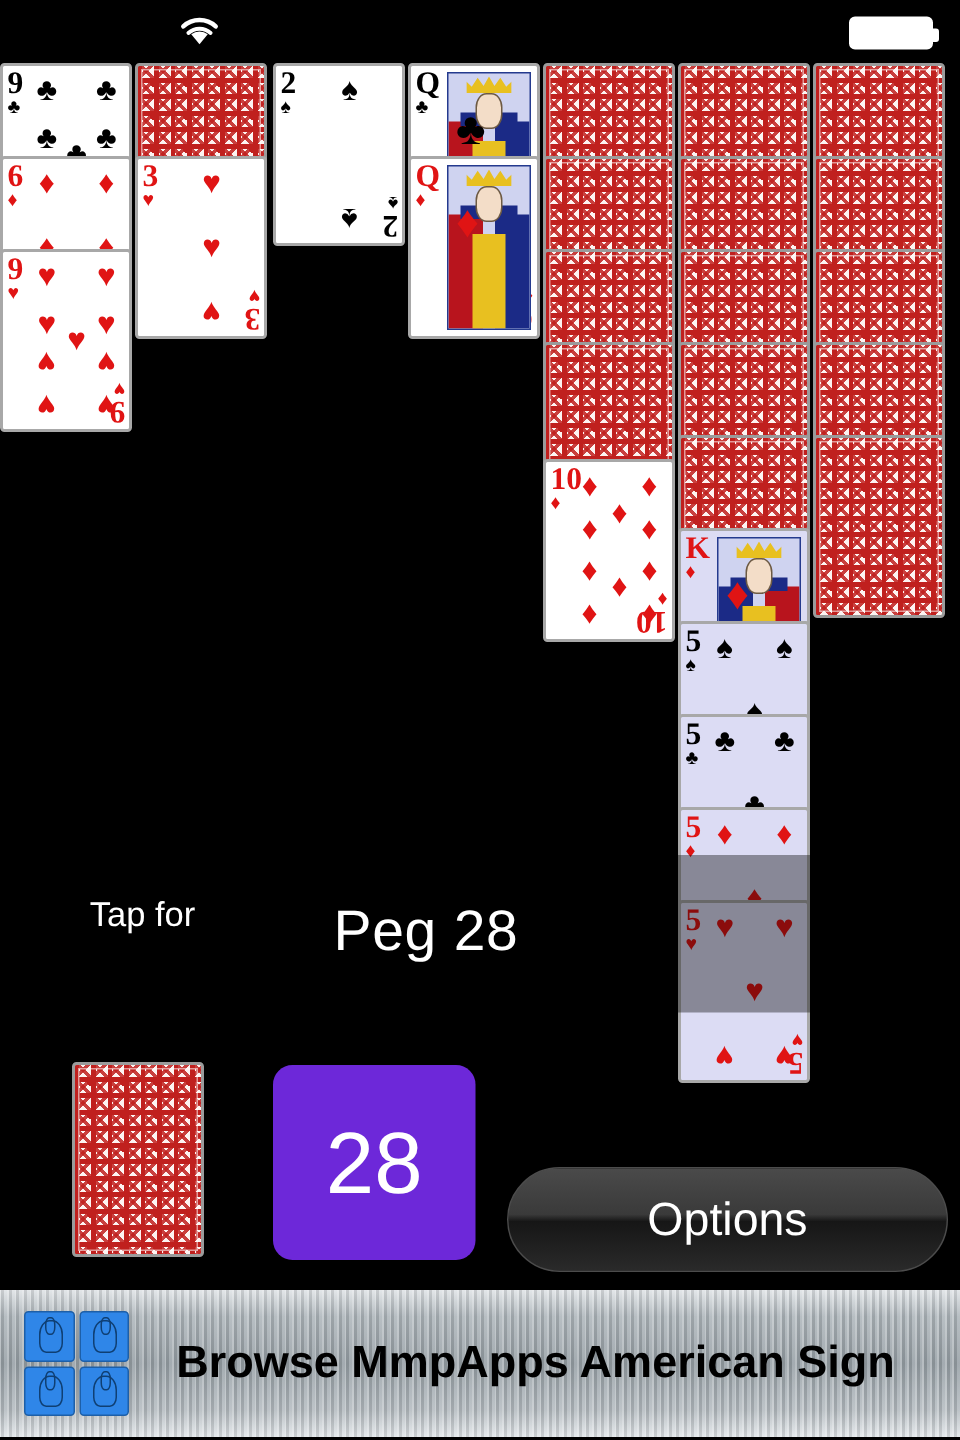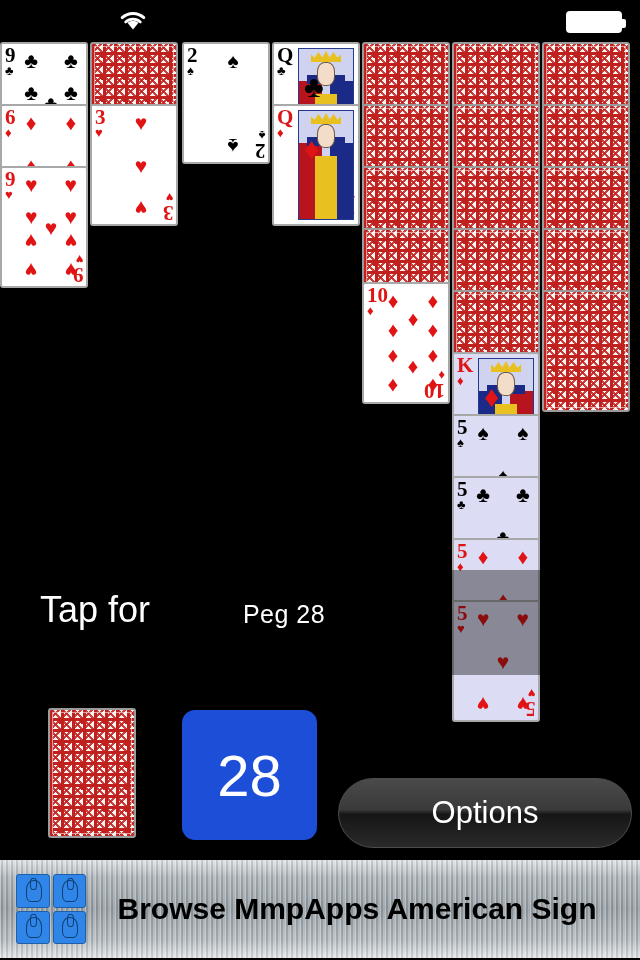--- a/index.html
+++ b/index.html
@@ -89,34 +89,34 @@
   .court.k .robeL{ background:#1b2a86; }
   .court.k .robeR{ background:#b8141d; }
 
   
   #banner-shade{
     position:absolute; left:0; top:570px; width:640px; height:105px;
     background:rgba(0,0,0,.38); z-index:20; pointer-events:none;
   }
   #peg-label{
     position:absolute; left:0; top:600px; width:568px; text-align:center;
-    color:#fff; font-size:25px; z-index:25; letter-spacing:.5px;
+    color:#fff; font-size:38px; z-index:25; letter-spacing:.5px;
   }
 
   
   #tap-more{
     position:absolute; left:10px; top:592px; width:170px; text-align:center;
-    color:#fff; font-size:36px; line-height:35px; z-index:30;
+    color:#fff; font-size:23px; line-height:35px; z-index:30;
   }
   #deck-card{
     position:absolute; left:48px; top:708px; width:88px; height:130px; z-index:30;
   }
   #count-button{
     position:absolute; left:182px; top:710px; width:135px; height:130px;
-    background:#1d4ed8; border-radius:13px; z-index:30;
+    background:#6d28d9; border-radius:13px; z-index:30;
     display:flex; align-items:center; justify-content:center;
   }
   #count-button span{ color:#fff; font-size:58px; }
   #options-button{
     position:absolute; left:338px; top:778px; width:294px; height:70px;
     border-radius:35px; z-index:30;
     background:linear-gradient(180deg,#4a4a4a 0%,#3a3a3a 45%,#161616 52%,#2a2a2a 100%);
     border:1px solid #4c4c4c;
     display:flex; align-items:center; justify-content:center;
   }
@@ -308,21 +308,21 @@
       </div>
       <div class="card back" style="top: 62px;">
         <div class="inset"></div>
       </div>
       <div class="card back" style="top: 124px;">
         <div class="inset"></div>
       </div>
       <div class="card back" style="top: 186px;">
         <div class="inset"></div>
       </div>
-      <div class="card" style="top: 240px; padding-left: 36px;">
+      <div class="card" style="top: 264px; padding-left: 36px;">
         <div class="idx ">
           <span class="r red">10</span>
           <span class="s red">♦</span>
         </div>
         <div class="idx br">
           <span class="r red">10</span>
           <span class="s red">♦</span>
         </div>
         <div class="pips">
           <span class="pip red" style="left: 18%; top: 12%;">♦</span>

